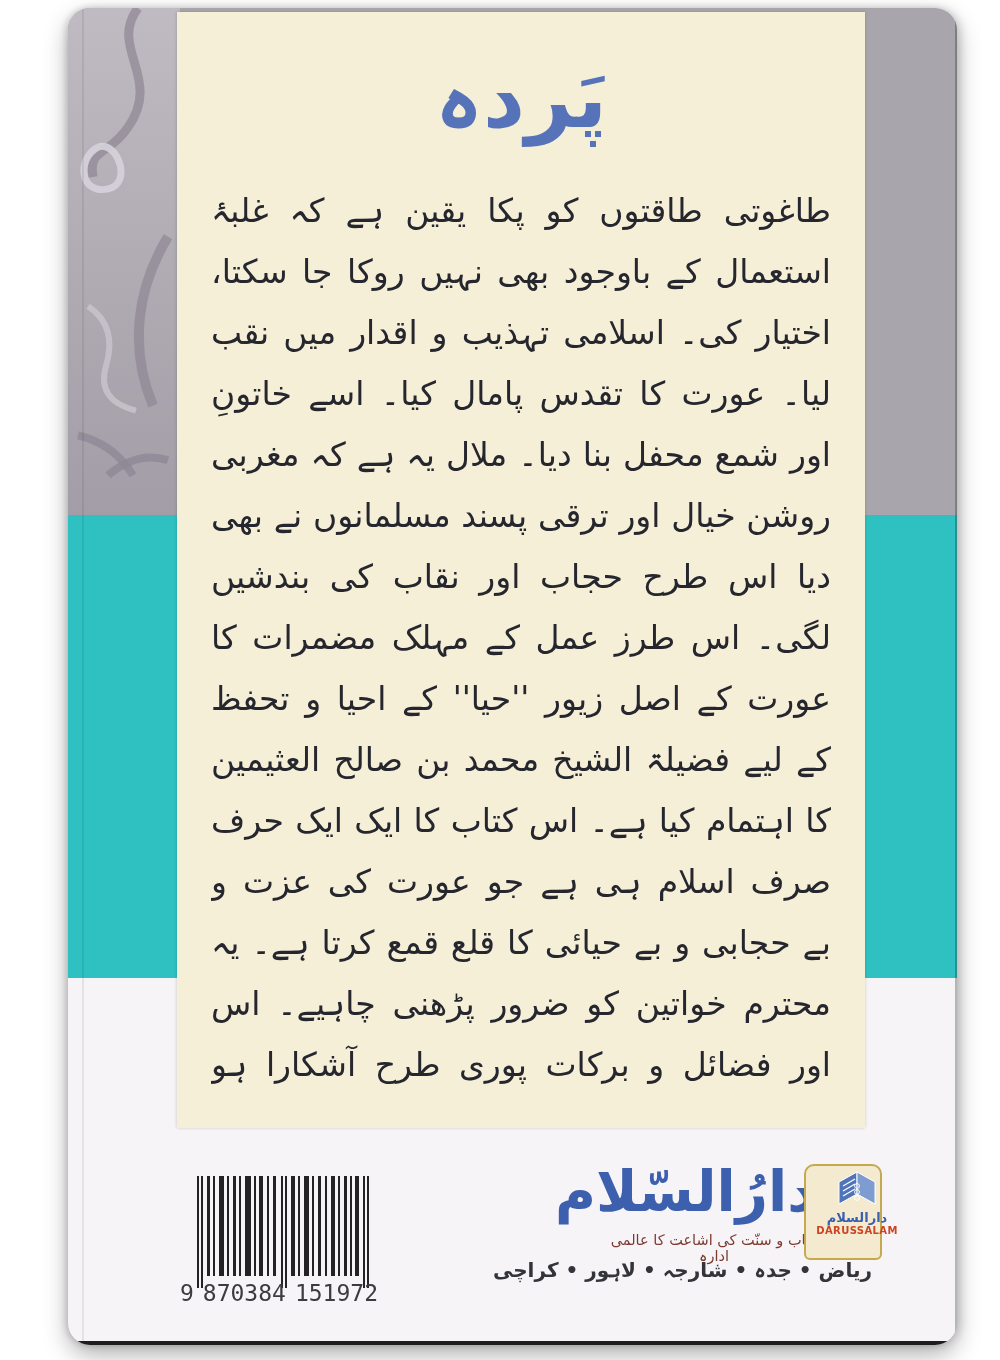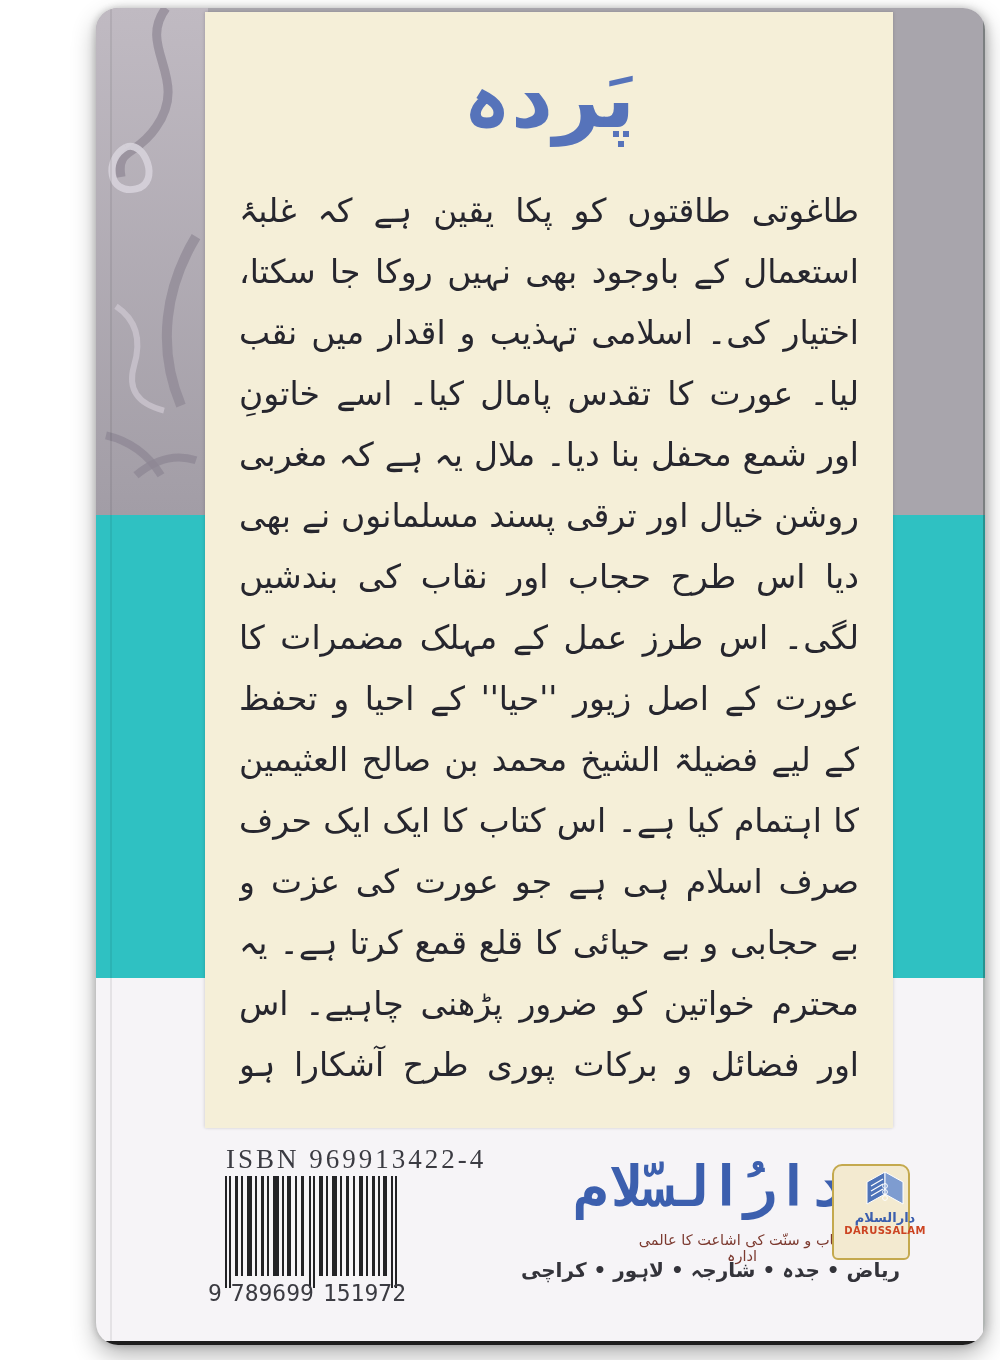--- a/index.html
+++ b/index.html
@@ -4,21 +4,20 @@
 <style>
   html,body{margin:0;padding:0;}
   body{
     width:1000px;height:1360px;position:relative;background:#ffffff;
     font-family:"DejaVu Sans", sans-serif;overflow:hidden;
   }
   .book{
     position:absolute;left:68px;top:8px;width:889px;height:1337px;
     background:#f6f4f7;border-radius:22px;overflow:hidden;
     box-shadow:0 10px 24px rgba(0,0,0,.30), 3px 0 8px rgba(0,0,0,.14), -3px 0 6px rgba(0,0,0,.10);
-    margin-left:28px;
   }
   .band-gray{position:absolute;left:0;top:0;width:100%;height:507px;background:#a8a5ac;}
   .pattern-strip{
     position:absolute;left:0;top:0;width:112px;height:507px;
     background:linear-gradient(#c0bac2,#a29da6);
   }
   .pattern-strip svg{width:100%;height:100%;display:block;}
   .band-teal{position:absolute;left:0;top:507px;width:100%;height:463px;background:#2fc1c2;}
   .spine-line{position:absolute;left:14px;top:0;bottom:0;width:2px;background:rgba(0,0,0,.07);}
   .right-edge{position:absolute;right:0;top:0;bottom:0;width:2px;background:rgba(20,40,25,.30);}
@@ -46,21 +45,21 @@
   }
   .barcode{position:absolute;left:120px;top:1168px;width:192px;height:136px;}
   .barcode svg{display:block;}
   .barcode-digits{
     display:flex;justify-content:space-between;width:198px;margin-left:-8px;margin-top:-8px;
     font-family:"DejaVu Sans Mono", monospace;font-size:23px;color:#3b3b42;background:transparent;
   }
 
   .logotype{
     position:absolute;left:552px;top:1150px;width:196px;text-align:center;
-    font-size:56px;line-height:1.2;font-weight:bold;color:#3c5fae;direction:rtl;font-family:Liberation Mono, monospace;
+    font-size:56px;line-height:1.2;font-weight:bold;color:#3c5fae;direction:rtl;
   }
   .tagline{
     position:absolute;left:540px;top:1224px;width:212px;text-align:center;
     font-size:14.5px;color:#7c3a30;direction:rtl;
   }
   .emblem{
     position:absolute;left:736px;top:1156px;width:78px;height:96px;
     background:#f3ead0;border:2px solid #c4a94e;border-radius:10px 10px 6px 6px;
     display:flex;flex-direction:column;align-items:center;justify-content:flex-start;
     box-sizing:border-box;padding-top:4px;padding-left:28px;
@@ -107,21 +106,20 @@
       <div class="line">عورت کے اصل زیور ''حیا'' کے احیا و تحفظ اور پردے کی اہمیت اُجاگر کرنے</div>
       <div class="line">کے لیے فضیلۃ الشیخ محمد بن صالح العثیمین رحمہ اللہ کی کتاب ''پردہ'' کی اشاعت</div>
       <div class="line">کا اہتمام کیا ہے۔ اس کتاب کا ایک ایک حرف یہ حقیقت عیاں کرتا ہے کہ یہ</div>
       <div class="line">صرف اسلام ہی ہے جو عورت کی عزت و حرمت کا سب سے بڑا نگہبان ہے اور</div>
       <div class="line">بے حجابی و بے حیائی کا قلع قمع کرتا ہے۔ یہ کتاب ہر مسلمان خاص طور پر ہماری</div>
       <div class="line">محترم خواتین کو ضرور پڑھنی چاہیے۔ اس سے ان پر پردے کی ضرورت و اہمیت</div>
       <div class="line">اور فضائل و برکات پوری طرح آشکارا ہو جائیں گے۔</div>
     </div>
   </div>
 
-  <div class="isbn">ISBN 969913422-4</div>
 
   <div class="barcode">
     <svg width="192" height="112" viewBox="0 0 174 112">
       <g fill="#232326">
         <rect x="0" y="0" width="2" height="112"></rect>
         <rect x="4" y="0" width="2" height="112"></rect>
         <rect x="10" y="0" width="3" height="100"></rect>
         <rect x="16" y="0" width="2" height="100"></rect>
         <rect x="22" y="0" width="5" height="100"></rect>
         <rect x="30" y="0" width="2" height="100"></rect>
@@ -144,21 +142,21 @@
         <rect x="141" y="0" width="2" height="100"></rect>
         <rect x="147" y="0" width="3" height="100"></rect>
         <rect x="153" y="0" width="2" height="100"></rect>
         <rect x="158" y="0" width="4" height="100"></rect>
         <rect x="166" y="0" width="2" height="112"></rect>
         <rect x="170" y="0" width="2" height="112"></rect>
       </g>
     </svg>
     <div class="barcode-digits">
       <span>9</span>
-      <span>789699</span>
+      <span>870384</span>
       <span>151972</span>
     </div>
   </div>
 
   <div class="logotype">دارُالسّلام</div>
   <div class="tagline">کتاب و سنّت کی اشاعت کا عالمی ادارہ</div>
 
   <div class="emblem">
     <svg width="48" height="40" viewBox="0 0 48 40">
       <path d="M24,2 L6,12 L6,34 L24,24 Z" fill="#4f74b8" stroke="#ffffff" stroke-width="1"></path>

